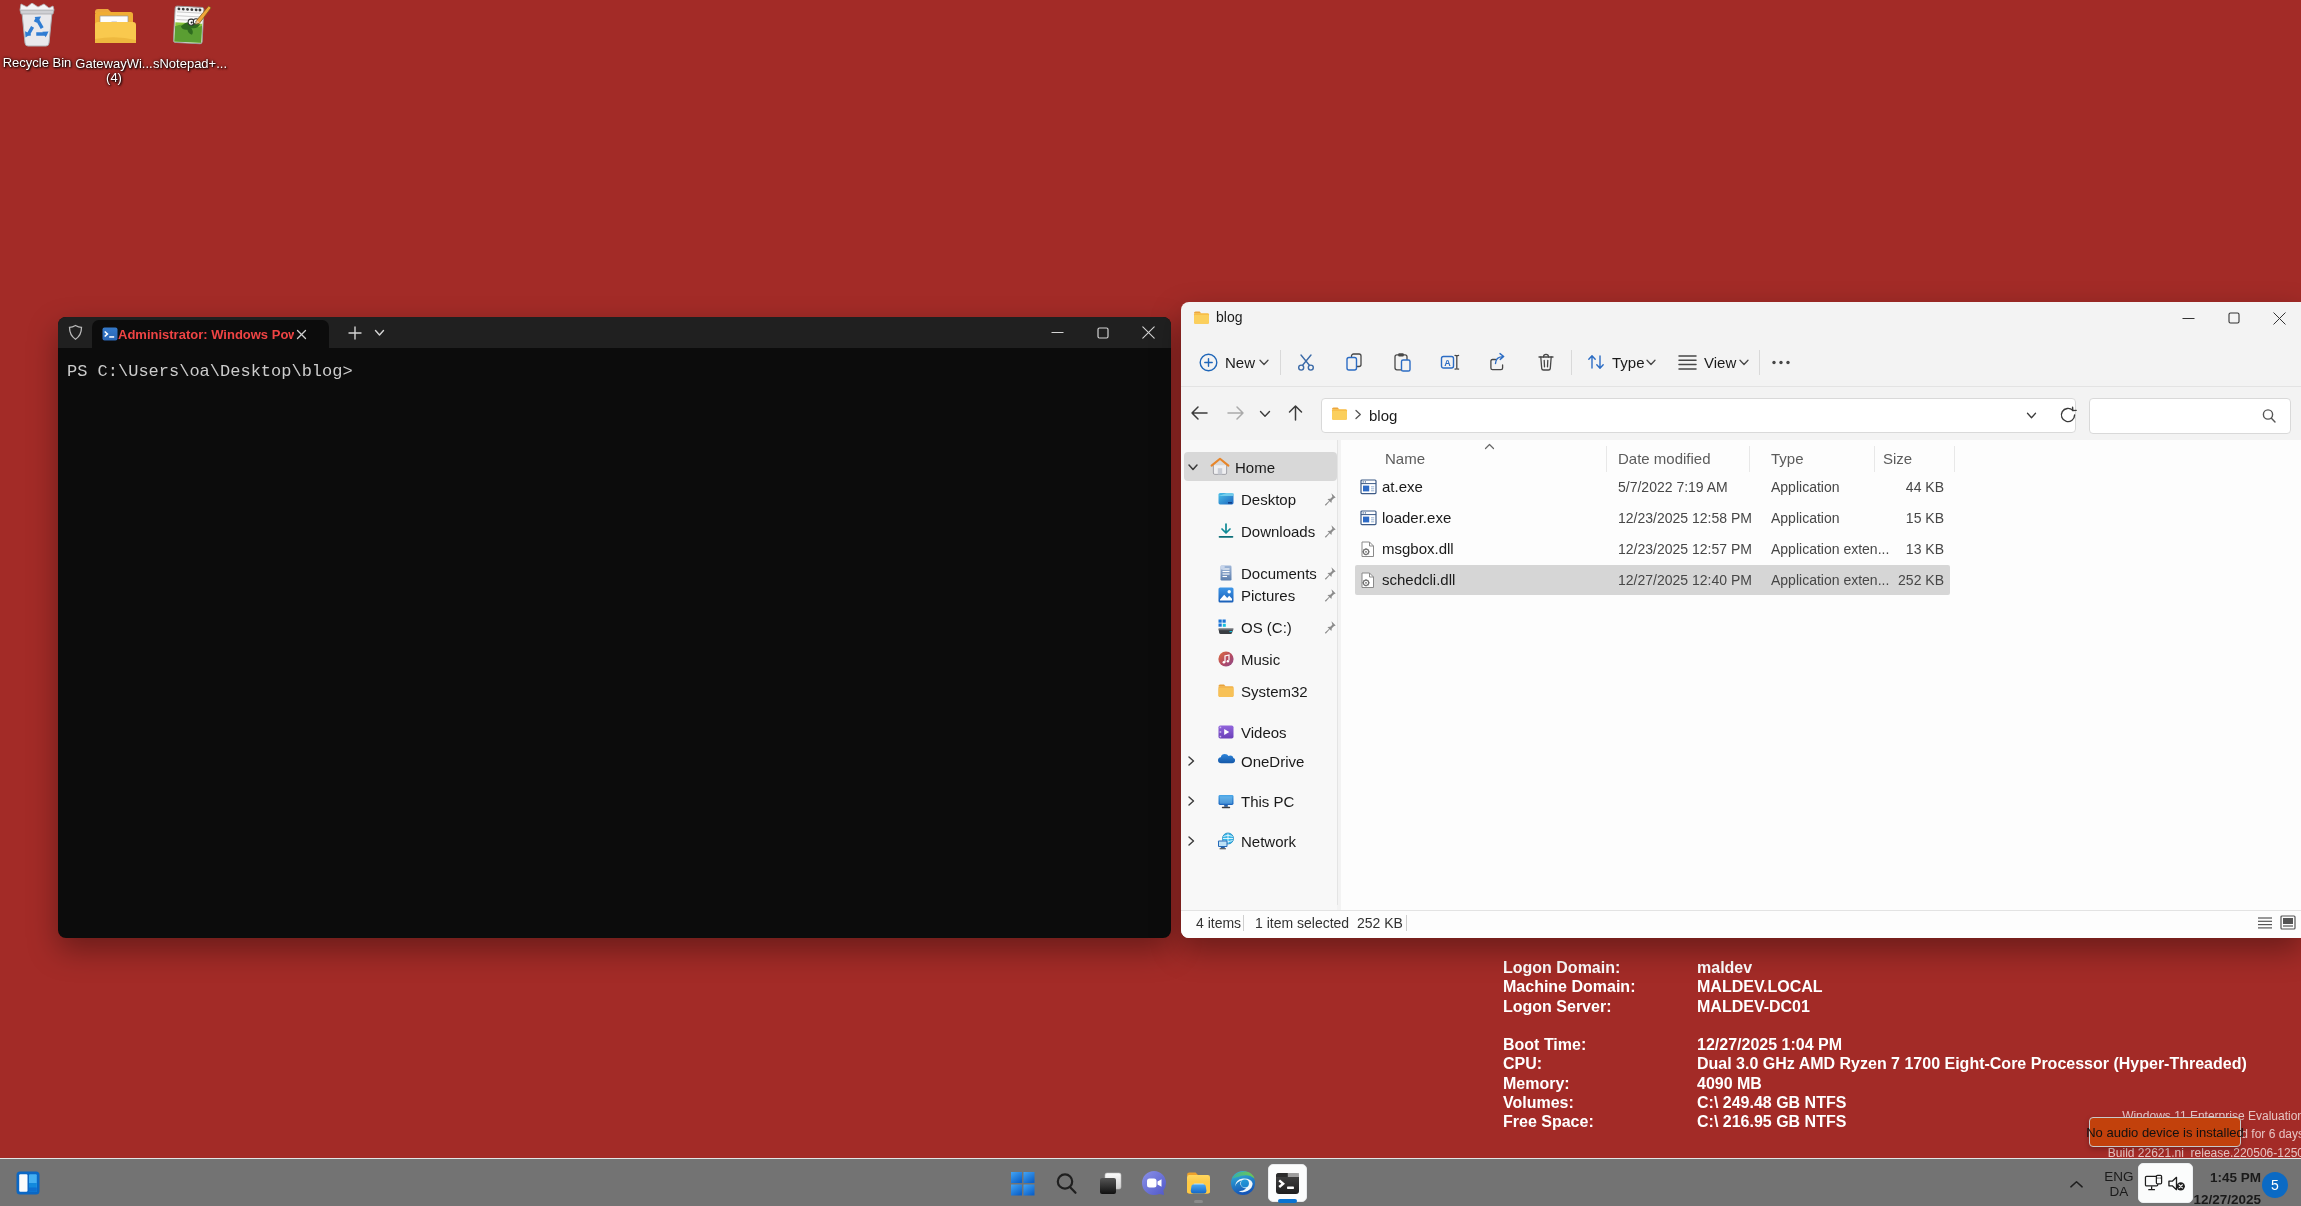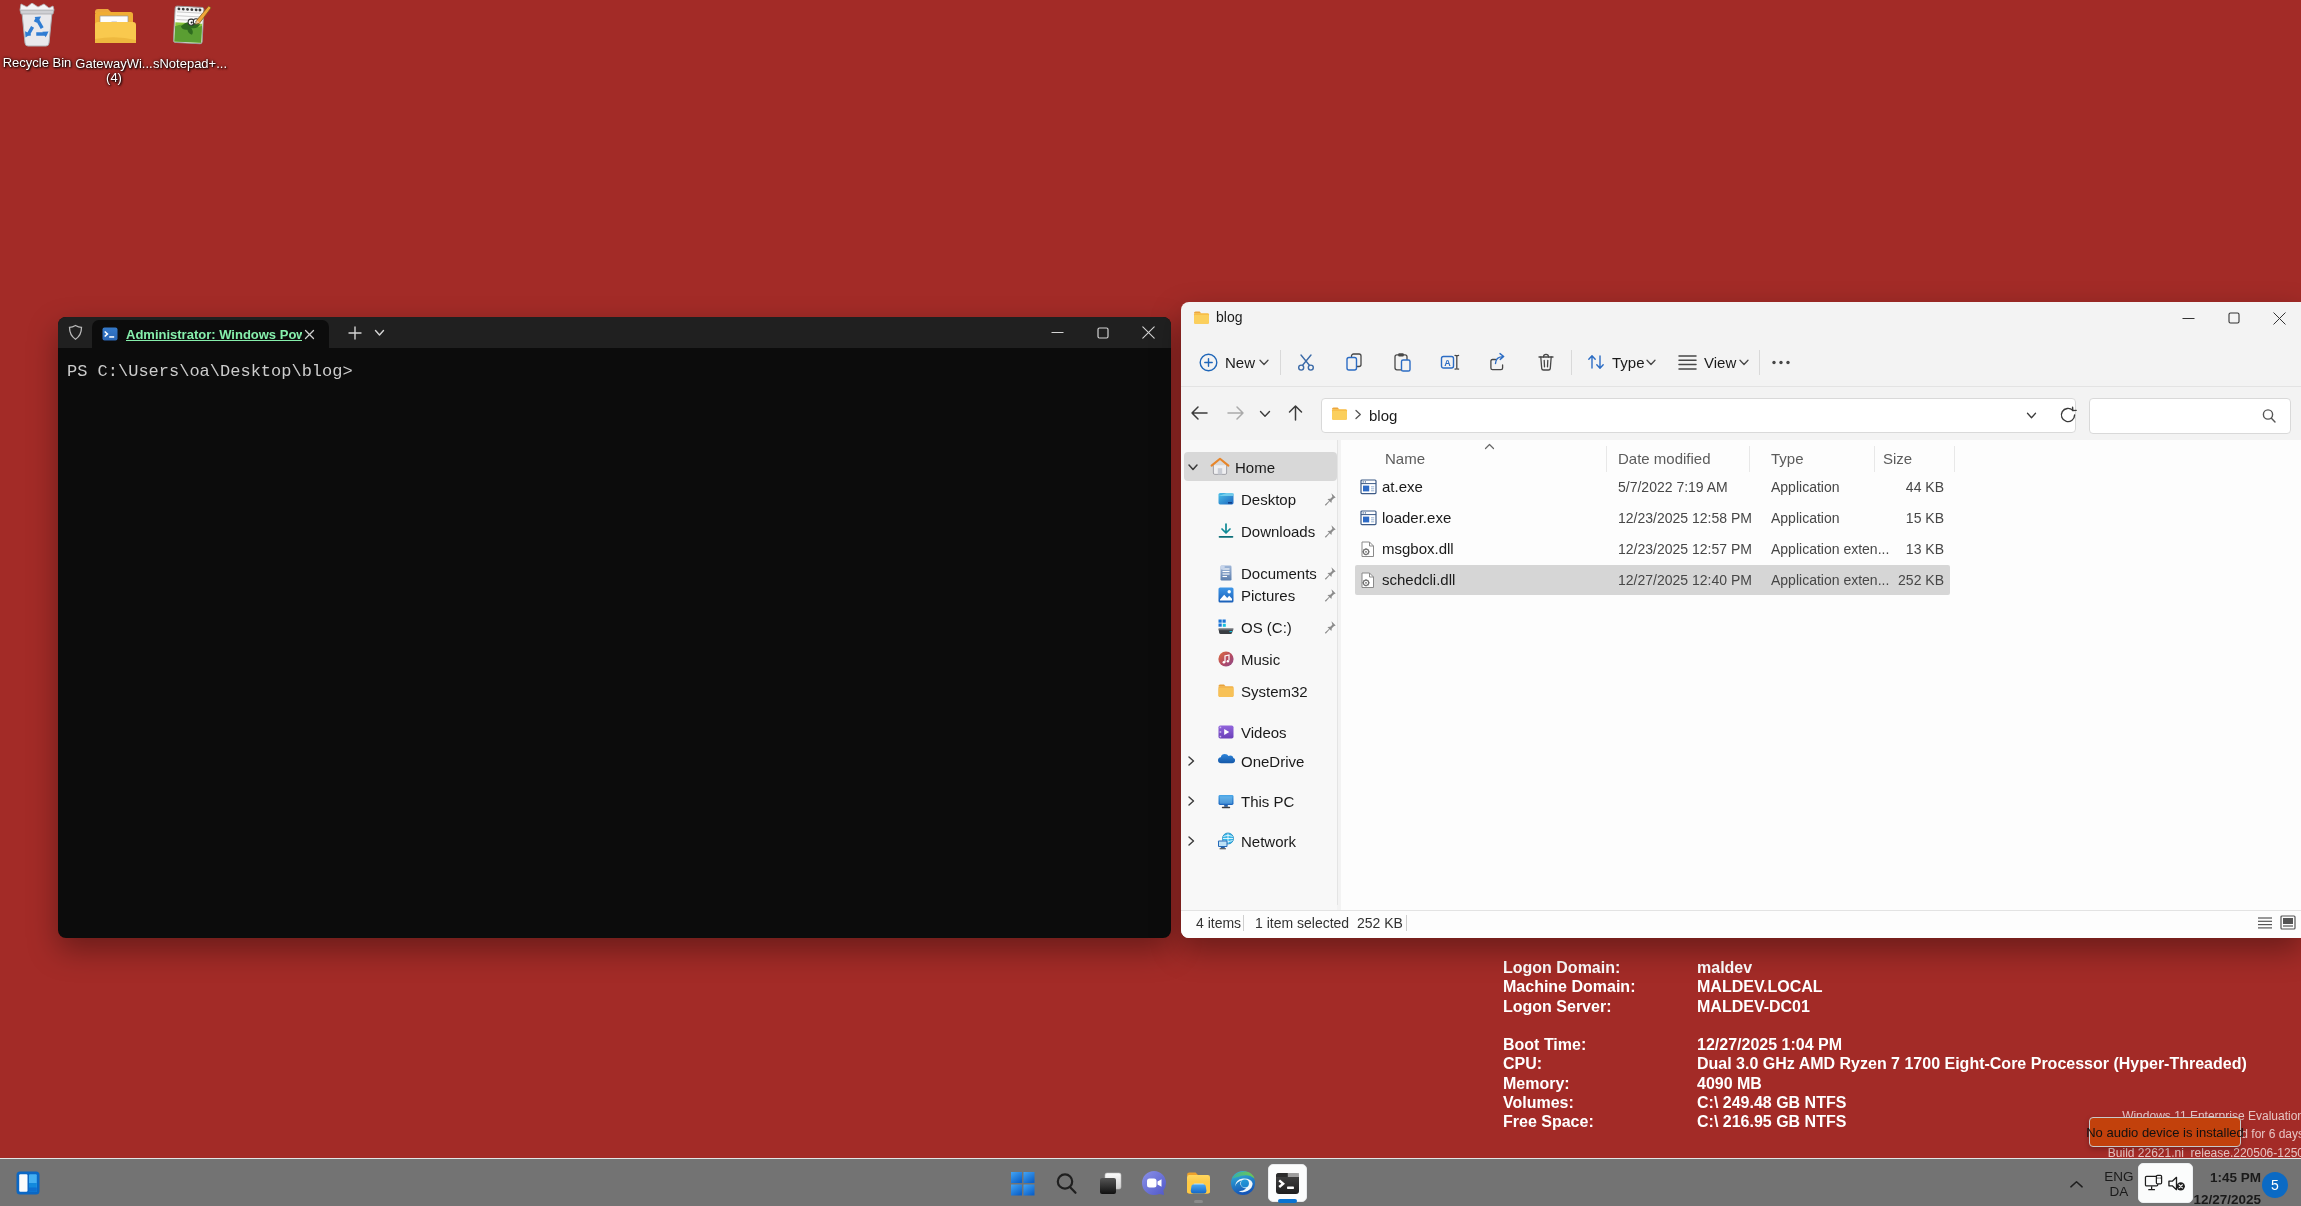--- a/index.html
+++ b/index.html
@@ -148,21 +148,21 @@
         <defs>
             <linearGradient id="psg" x1="0" y1="0" x2="0" y2="1">
           <stop offset="0" stop-color="#3579c9"></stop>
               <stop offset="1" stop-color="#2a66b5"></stop>
             </linearGradient>
           </defs>
         <rect x="0.5" y="1.5" width="15" height="13" rx="2" fill="url(#psg)"></rect>
         <path d="M3.2 5 l3.4 3 -3.4 3 -1-1.1 2.1-1.9 -2.1-1.9 Z" fill="#fff"></path>
         <rect x="7.2" y="10.2" width="5" height="1.5" fill="#fff"></rect>
       </svg>
-      <span style="color:#86efac;font-size:13px;font-weight:bold;margin-left:8px;white-space:nowrap;overflow:hidden;width:176px;display:inline-block;text-decoration:underline;">Administrator: Windows Pow</span>
+      <span style="color:#ef4444;font-size:13px;font-weight:bold;white-space:nowrap;overflow:hidden;width:176px;display:inline-block;">Administrator: Windows Pow</span>
       <svg style="margin-left:2px;" width="11" height="11" viewBox="0 0 11 11" stroke="#cfcfcf" stroke-width="1.3" stroke-linecap="round">
         <line x1="1.5" y1="1.5" x2="9.5" y2="9.5"></line>
           <line x1="9.5" y1="1.5" x2="1.5" y2="9.5"></line>
       </svg>
     </div>
 
     <svg class="abs" style="left:290px;top:9px;" width="14" height="14" viewBox="0 0 14 14" stroke="#d4d4d4" stroke-width="1.4" stroke-linecap="round">
       <line x1="7" y1="1" x2="7" y2="13"></line>
         <line x1="1" y1="7" x2="13" y2="7"></line>
     </svg>

